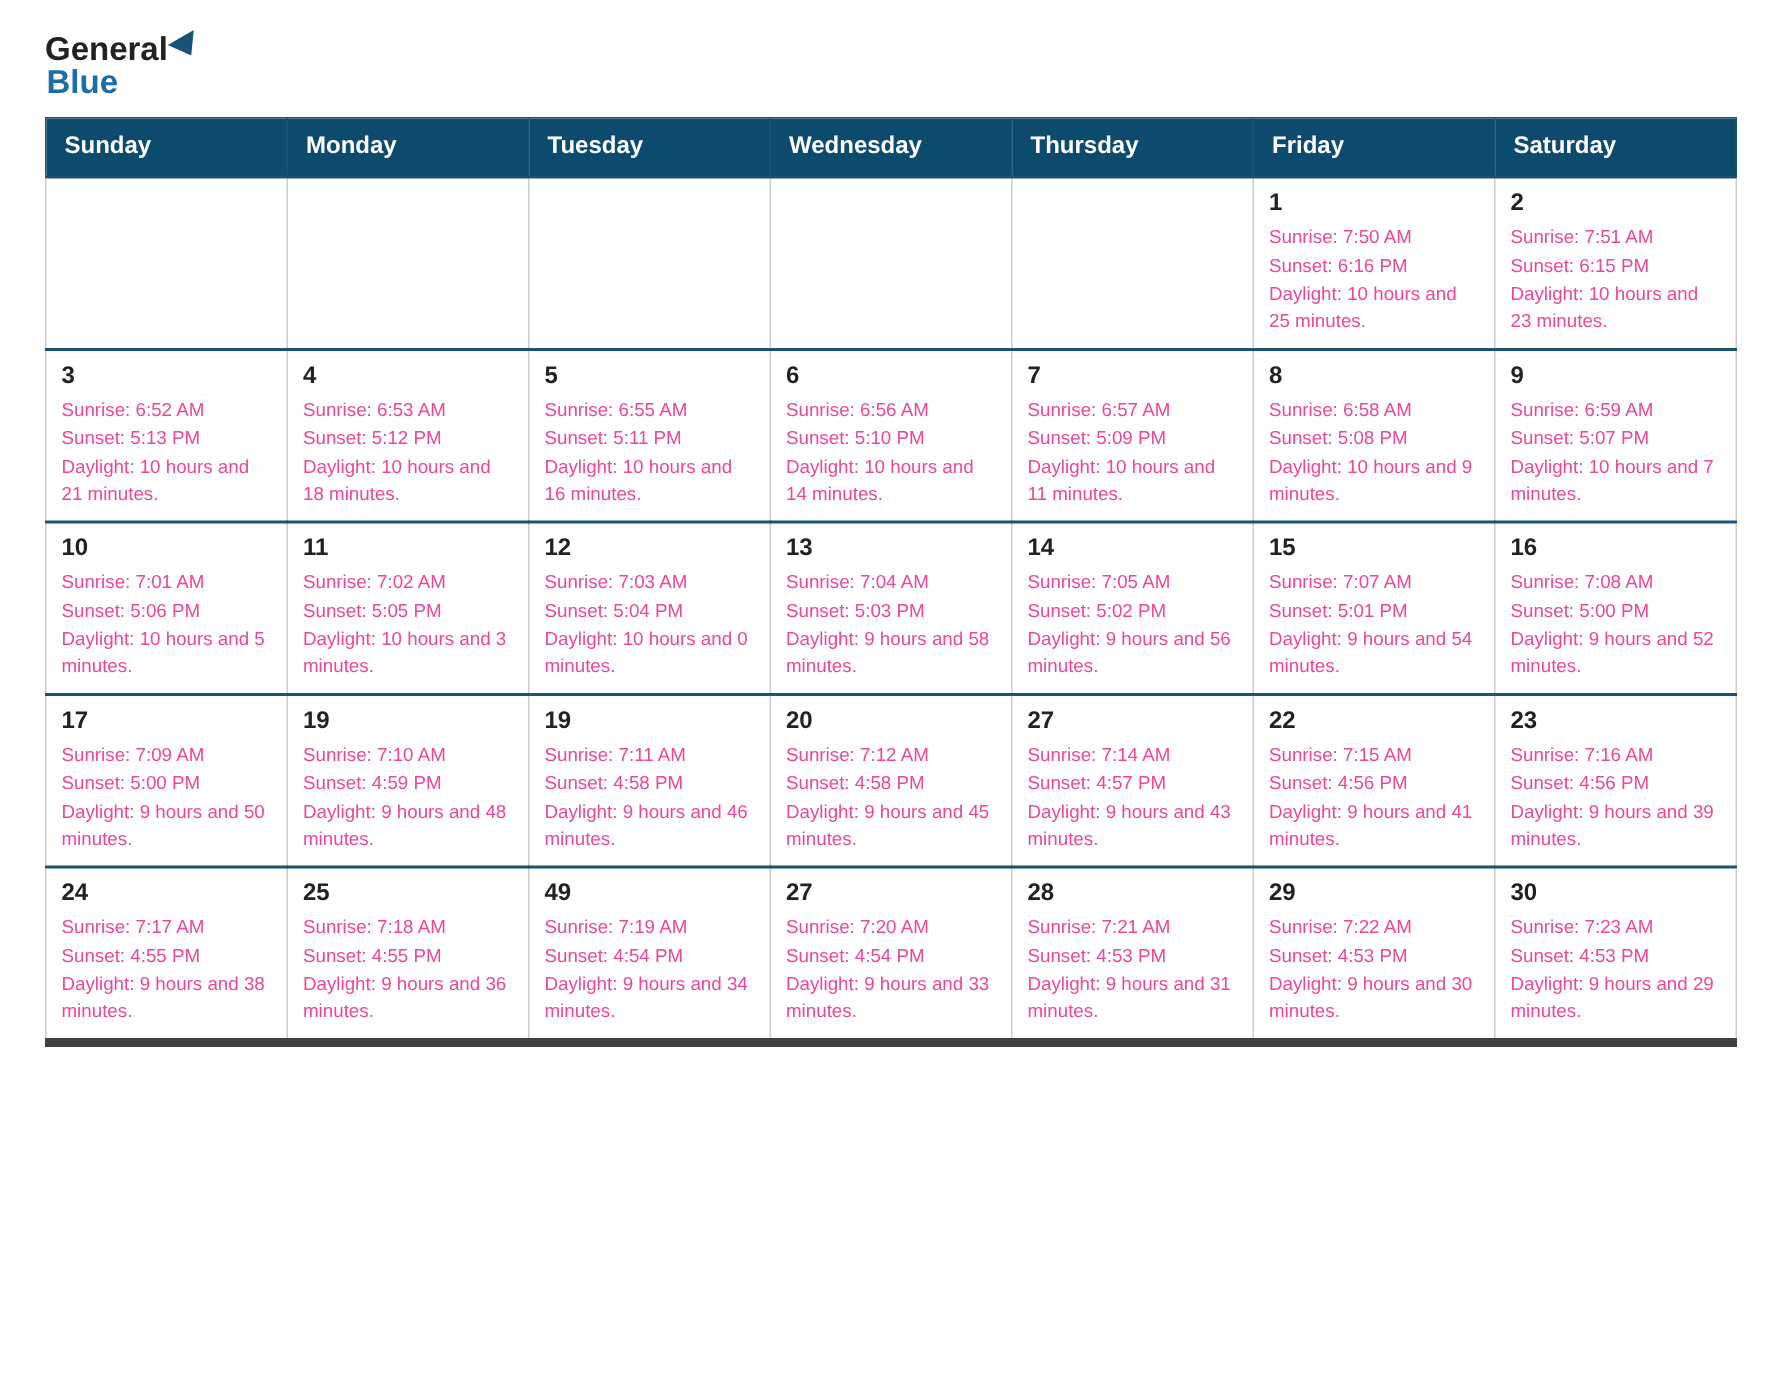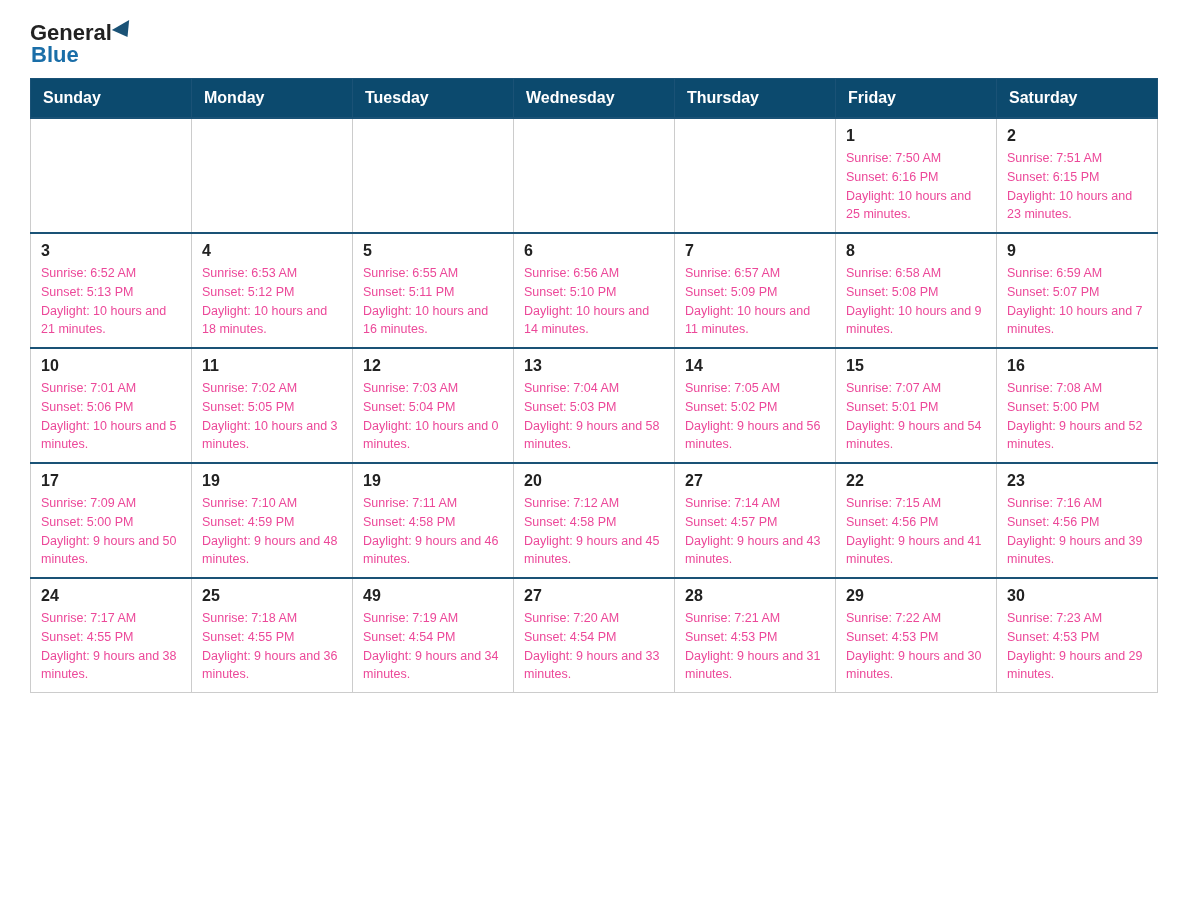--- a/index.html
+++ b/index.html
@@ -95,21 +95,21 @@
     }
     .day-info {
       font-size: 12.5px;
       color: #ec4899;
       line-height: 1.5;
     }
     .calendar tr {
       border-bottom: 2px solid #1a5276;
     }
     .calendar tbody tr:last-child {
-      border-bottom: 1px solid #404040;
+      border-bottom: 6px solid #404040;
     }
     .empty-cell {
       background: #fff;
     }
   </style>
 </head>
 <body>
 
 <div class="header">
   <div class="logo">

